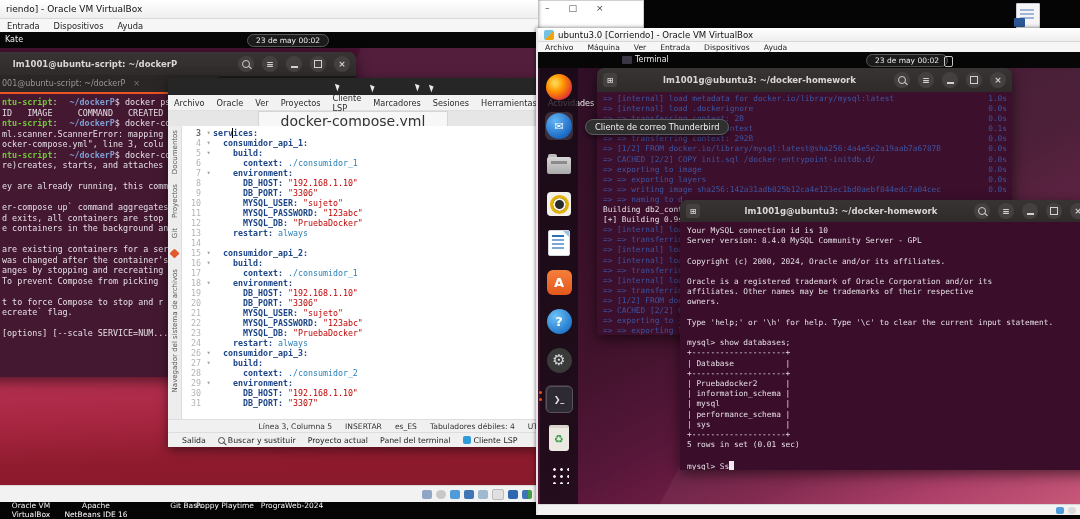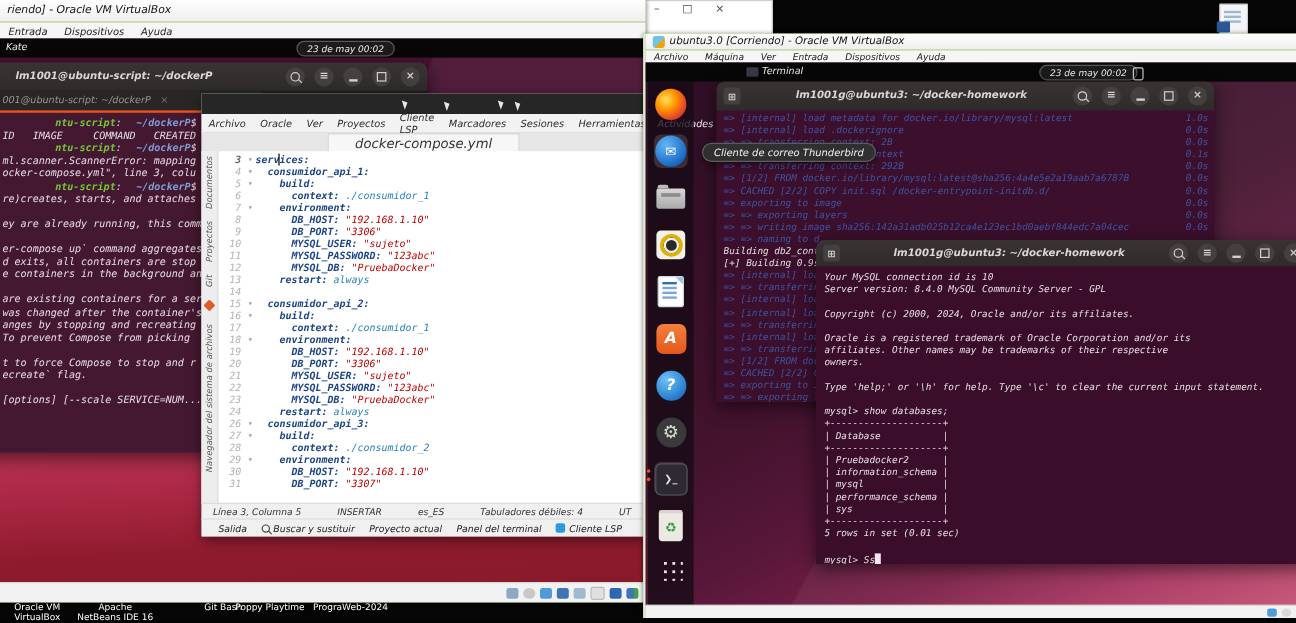--- a/index.html
+++ b/index.html
@@ -10,21 +10,21 @@
   .desk-label{position:absolute;color:#fff;font-size:7.5px;text-align:center;line-height:8.5px;
     text-shadow:1px 1px 1px #000;white-space:nowrap;transform:translateX(-50%);}
   .doc-icon{position:absolute;left:1016px;top:3px;width:22px;height:25px;background:#f5f5f5;
     border:1px solid #c9cfd8;border-radius:1px;}
   .doc-icon:before{content:"";position:absolute;left:3px;top:5px;width:14px;height:1.5px;background:#9fb6d8;
     box-shadow:0 4px 0 #9fb6d8,0 8px 0 #9fb6d8;}
   .doc-icon:after{content:"";position:absolute;left:-3px;bottom:2px;width:11px;height:9px;background:#2b5797;border-radius:1px;}
   .ghost-win{position:absolute;left:536px;top:0;width:106px;height:28px;background:#fff;border:1px solid #d0d0d0;}
   .ghost-ctl{position:absolute;top:2px;display:flex;gap:19px;left:8px;color:#444;font-size:9px;}
   
-  .vbwin{position:absolute;background:#84cc16;box-shadow:0 0 4px rgba(0,0,0,.6);font-style:italic;}
+  .vbwin{position:absolute;background:#0f766e;box-shadow:0 0 4px rgba(0,0,0,.6);}
   .vb-titlebar{display:flex;align-items:center;gap:4px;background:linear-gradient(#ffffff,#eeeeee);
     color:#111;padding:0 6px;border-bottom:1px solid #d8d8d8;}
   .vb-menubar{display:flex;background:#f6f6f6;color:#222;border-bottom:1px solid #e0e0e0;align-items:center;}
   .vb-menubar span{padding:16px 7px;}
   .vb-status{position:absolute;left:0;right:0;bottom:0;background:#f2f2f2;border-top:1px solid #d8d8d8;
     display:flex;align-items:center;justify-content:flex-end;gap:4px;padding:0 6px;}
   .stico{width:10px;height:9px;border-radius:2px;}
   
   .utop{position:absolute;left:0;right:0;top:0;height:16px;background:#070707;color:#efefef;font-size:8px;}
   .upill{position:absolute;top:2px;padding:1px 8px;border:1px solid #5a5a5a;border-radius:8px;background:#1c1c1c;
@@ -42,51 +42,51 @@
   .ic-min{width:7px;height:1.4px;background:#d5d0d0;margin-top:6px;}
   .newtab{width:14px;height:14px;margin-left:6px;border-radius:3px;background:#454040;color:#d5d0d0;
     font-size:8px;display:flex;align-items:center;justify-content:center;}
   .gt-tabs{height:18px;background:#1d1a1a;display:flex;align-items:flex-end;color:#9b9595;font-size:8px;}
   .gt-tab{position:relative;height:17px;display:flex;align-items:center;background:#2a2626;border-bottom:2px solid #e95420;}
   .gt-body{position:absolute;left:0;right:0;bottom:0;overflow:hidden;}
   .tl{display:flex;white-space:pre;}
   .lt{white-space:pre;overflow:hidden;flex:1;}
   .tmv{margin-left:auto;padding-left:4px;}
   
-  .sg-g{color:#71c837;font-weight:bold;margin-left:44px;}
+  .sg-g{color:#71c837;font-weight:bold;}
   .sg-b{color:#7d9fd4;font-weight:bold;margin-left:12px;}
   .sg-w{color:#e4dee4;}
   .sg-db,.tmv{color:#3d55a2;}
   .sg-blk{display:inline-block;width:5px;height:9px;background:#efe9ef;vertical-align:-1px;}
   
   #kate{position:absolute;background:#f5f5f5;box-shadow:0 3px 10px rgba(0,0,0,.5);}
   .kate-tb{height:17px;background:#262626;position:relative;}
   .cursor-arrow{position:absolute;width:0;height:0;border-left:4px solid #e8e8e8;border-top:3px solid transparent;
     border-bottom:5px solid transparent;transform:rotate(-18deg);}
   .kate-menu{display:flex;background:#f2f2f2;color:#2b2b2b;font-size:8.2px;align-items:center;height:15px;border-bottom:1px solid #e0e0e0;}
   .kate-menu span{padding:0 6px;}
   .kate-tabbar{height:16px;background:#e6e6e6;border-bottom:1px solid #d5d5d5;display:flex;justify-content:center;}
-  .kate-tab{background:#f7f7f7;border:1px solid #d5d5d5;border-bottom:none;padding:1px 22px 0;font-size:11px;color:#333;}
+  .kate-tab{background:#f7f7f7;border:1px solid #d5d5d5;border-bottom:none;padding:1px 22px 0;font-size:14px;color:#333;}
   .kate-body{position:absolute;left:0;right:0;top:48px;bottom:27px;display:flex;background:#fff;}
   .kate-side{width:13px;background:#ededed;border-right:1px solid #ddd;display:flex;flex-direction:column;align-items:center;
     font-size:7px;color:#555;gap:10px;padding-top:4px;}
   .vtext{writing-mode:vertical-rl;transform:rotate(180deg);white-space:nowrap;}
   .git-dot{width:7px;height:7px;background:#e05a2b;transform:rotate(45deg);border-radius:1px;margin:2px 0;}
   .code-wrap{flex:1;overflow:hidden;}
   .cl{display:flex;height:10px;line-height:10px;font-size:8.3px;}
   .cl .ln{width:19px;text-align:right;color:#b3b3b3;padding-right:3px;flex:none;}
   .cl.cur .ln{color:#666;font-weight:bold;}
   .cl .fold{width:9px;color:#9aa69a;font-size:7px;flex:none;text-align:center;}
   .cl .ct{white-space:pre;}
   .sg-k{color:#1c4587;font-weight:bold;}
   .sg-v{color:#2980b9;}
   .sg-r{color:#bf0303;}
   .sg-caret{border-left:1px solid #000;margin-left:-1px;}
   .kate-status{position:absolute;left:0;right:0;bottom:14px;height:13px;background:#f0f0f0;border-top:1px solid #ddd;
-    display:flex;justify-content:flex-end;gap:30px;align-items:center;font-size:7.6px;color:#333;padding-right:12px;overflow:hidden;}
+    display:flex;justify-content:flex-end;gap:13px;align-items:center;font-size:7.6px;color:#333;padding-right:0;overflow:hidden;}
   .kate-tools{position:absolute;left:0;right:0;bottom:0;height:14px;background:#f0f0f0;border-top:1px solid #ddd;
     display:flex;gap:12px;align-items:center;font-size:7.8px;color:#222;padding-left:14px;}
   .kt-item{display:flex;align-items:center;gap:3px;}
   .ic-search-dark{position:relative;width:5px;height:5px;border:1.1px solid #444;border-radius:50%;}
   .ic-search-dark:after{content:"";position:absolute;width:3.5px;height:1.1px;background:#444;transform:rotate(45deg);right:-2.8px;bottom:-1.2px;}
   .lsp-ico{width:8px;height:8px;border-radius:2px;background:#2d9ada;}
   
   #dock{position:absolute;left:2px;top:16px;bottom:0;width:38px;background:rgba(22,10,20,.78);display:flex;
     flex-direction:column;align-items:center;padding-top:5px;gap:11px;}
   .dicon{position:relative;width:28px;height:28px;border-radius:6px;display:flex;align-items:center;justify-content:center;flex:none;}

